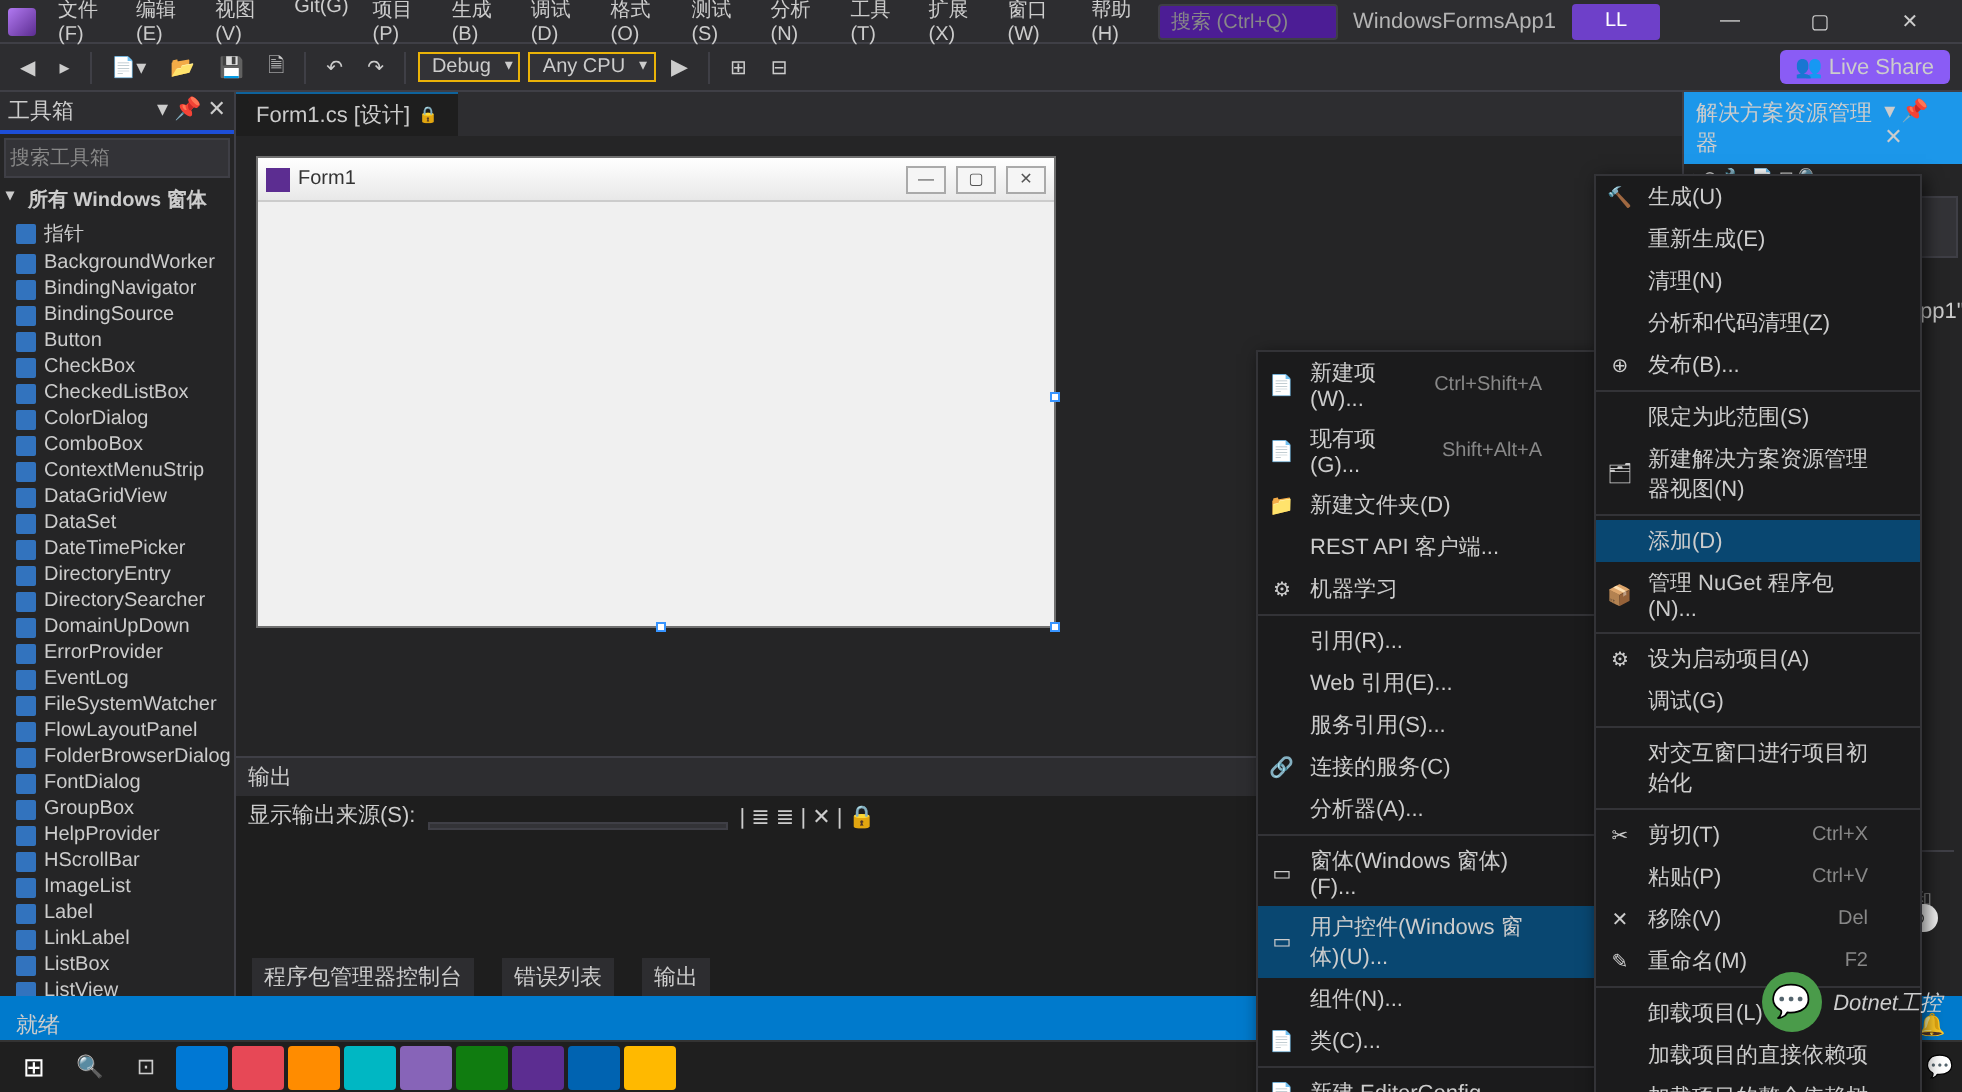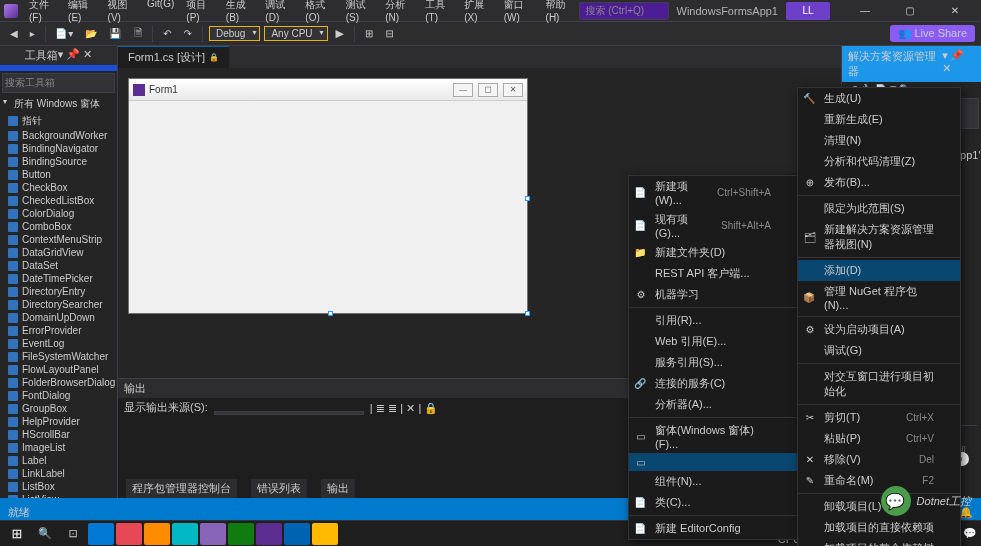--- a/index.html
+++ b/index.html
@@ -15,23 +15,23 @@
 .titlebar .winbtns .ll{background:#6e40c9;color:#fff;margin-right:12px;border-radius:2px}
 .toolbar{height:24px;background:#2d2d30;display:flex;align-items:center;padding:0 6px;gap:4px;border-bottom:1px solid #3f3f46}
 .toolbar .btn{padding:2px 4px;display:flex;align-items:center;gap:2px;font-size:10px}
 .toolbar .sep{width:1px;height:16px;background:#3f3f46;margin:0 2px}
 .toolbar .combo{background:#333337;border:1px solid #eab308;padding:1px 14px 1px 6px;font-size:10px;position:relative}
 .toolbar .combo::after{content:"▾";position:absolute;right:3px;font-size:8px}
 .toolbar .play{color:#4ec94e}
 .toolbar .live{margin-left:auto;background:#8a5cf5;color:#fff;padding:2px 8px;border-radius:3px;font-size:10px}
 .body{display:flex;height:calc(100% - 46px - 22px - 26px)}
 .toolbox{width:118px;background:#252526;border-right:1px solid #3f3f46;display:flex;flex-direction:column}
-.toolbox .hdr{background:#2d2d30;padding:2px 4px;font-size:10px;display:flex;justify-content:center;border-bottom:6px solid #1d4ed8}
+.toolbox .hdr{background:#2d2d30;padding:2px 4px;font-size:10px;display:flex;justify-content:space-between;border-bottom:2px solid #1d4ed8}
 .toolbox .srch{background:#333337;margin:2px;padding:2px;font-size:10px;color:#888;border:1px solid #3f3f46}
-.toolbox .cat{padding:2px 4px 2px 14px;font-size:10px;font-weight:400;position:relative}
+.toolbox .cat{padding:2px 4px 2px 14px;font-size:10px;font-weight:700;position:relative}
 .toolbox .cat::before{content:"▾";position:absolute;left:3px;font-size:8px}
 .toolbox .items{overflow-y:auto;flex:1}
 .toolbox .item{padding:1px 4px 1px 22px;font-size:10px;display:flex;align-items:center;gap:4px;position:relative;cursor:pointer}
 .toolbox .item::before{content:"";position:absolute;left:8px;width:10px;height:10px;background:#3794ff;border-radius:1px;opacity:.7}
 .center{flex:1;display:flex;flex-direction:column;background:#1e1e1e;min-width:0}
 .tabs{height:22px;background:#2d2d30;display:flex;align-items:center}
 .tab{padding:3px 10px;background:#1e1e1e;border-top:1px solid #0e639c;font-size:10px;display:flex;align-items:center;gap:4px}
 .tab .pin{font-size:8px;color:#888}
 .designer{flex:1;background:#252526;padding:10px;position:relative}
 .form{width:400px;height:236px;background:#f0f0f0;border:1px solid #707070;position:relative}
@@ -262,20 +262,21 @@
     <div class="row">
       <span>分析器(A)...</span>
     </div>
     <div class="hr"></div>
     <div class="row">
       <span class="icn">▭</span>
       <span>窗体(Windows 窗体)(F)...</span>
     </div>
     <div class="row sel">
       <span class="icn">▭</span>
+      <span>用户控件(Windows 窗体)(U)...</span>
     </div>
     <div class="row">
       <span>组件(N)...</span>
     </div>
     <div class="row">
       <span class="icn">📄</span>
       <span>类(C)...</span>
     </div>
     <div class="hr"></div>
     <div class="row">

